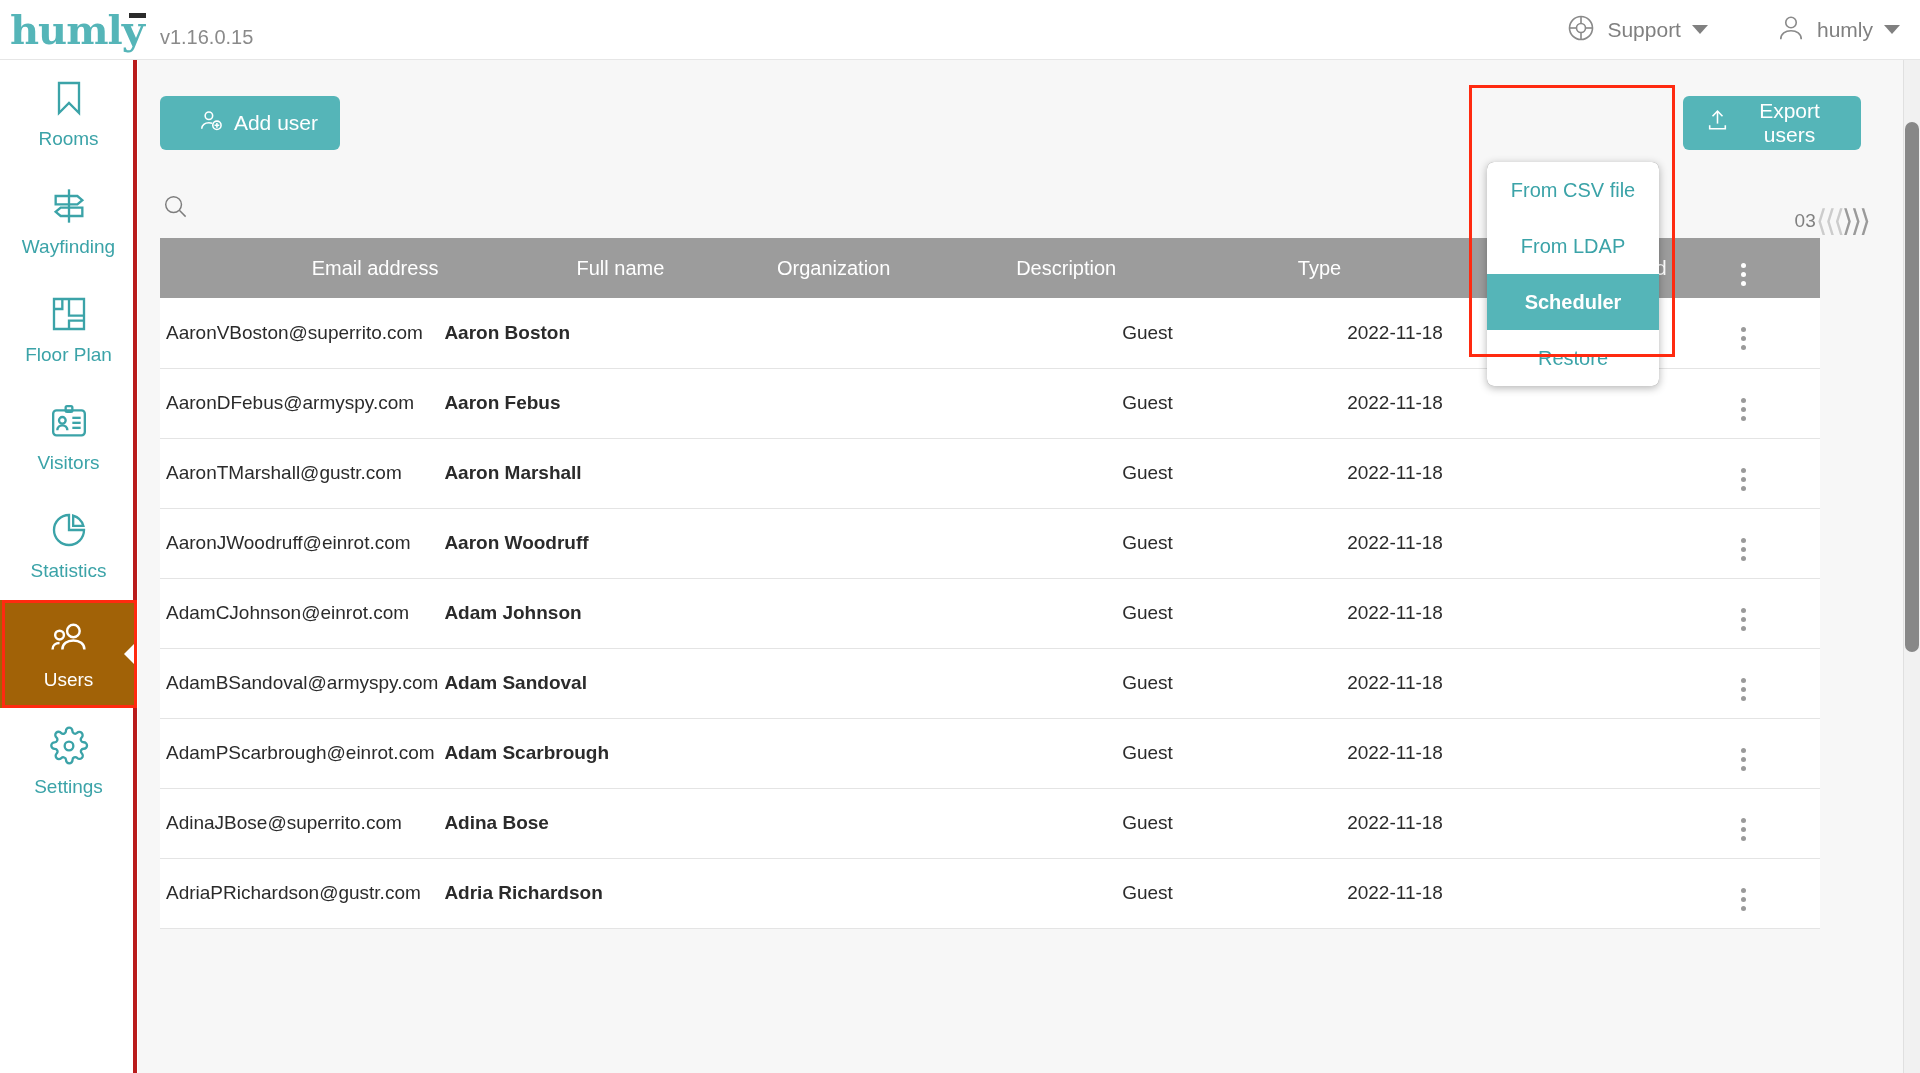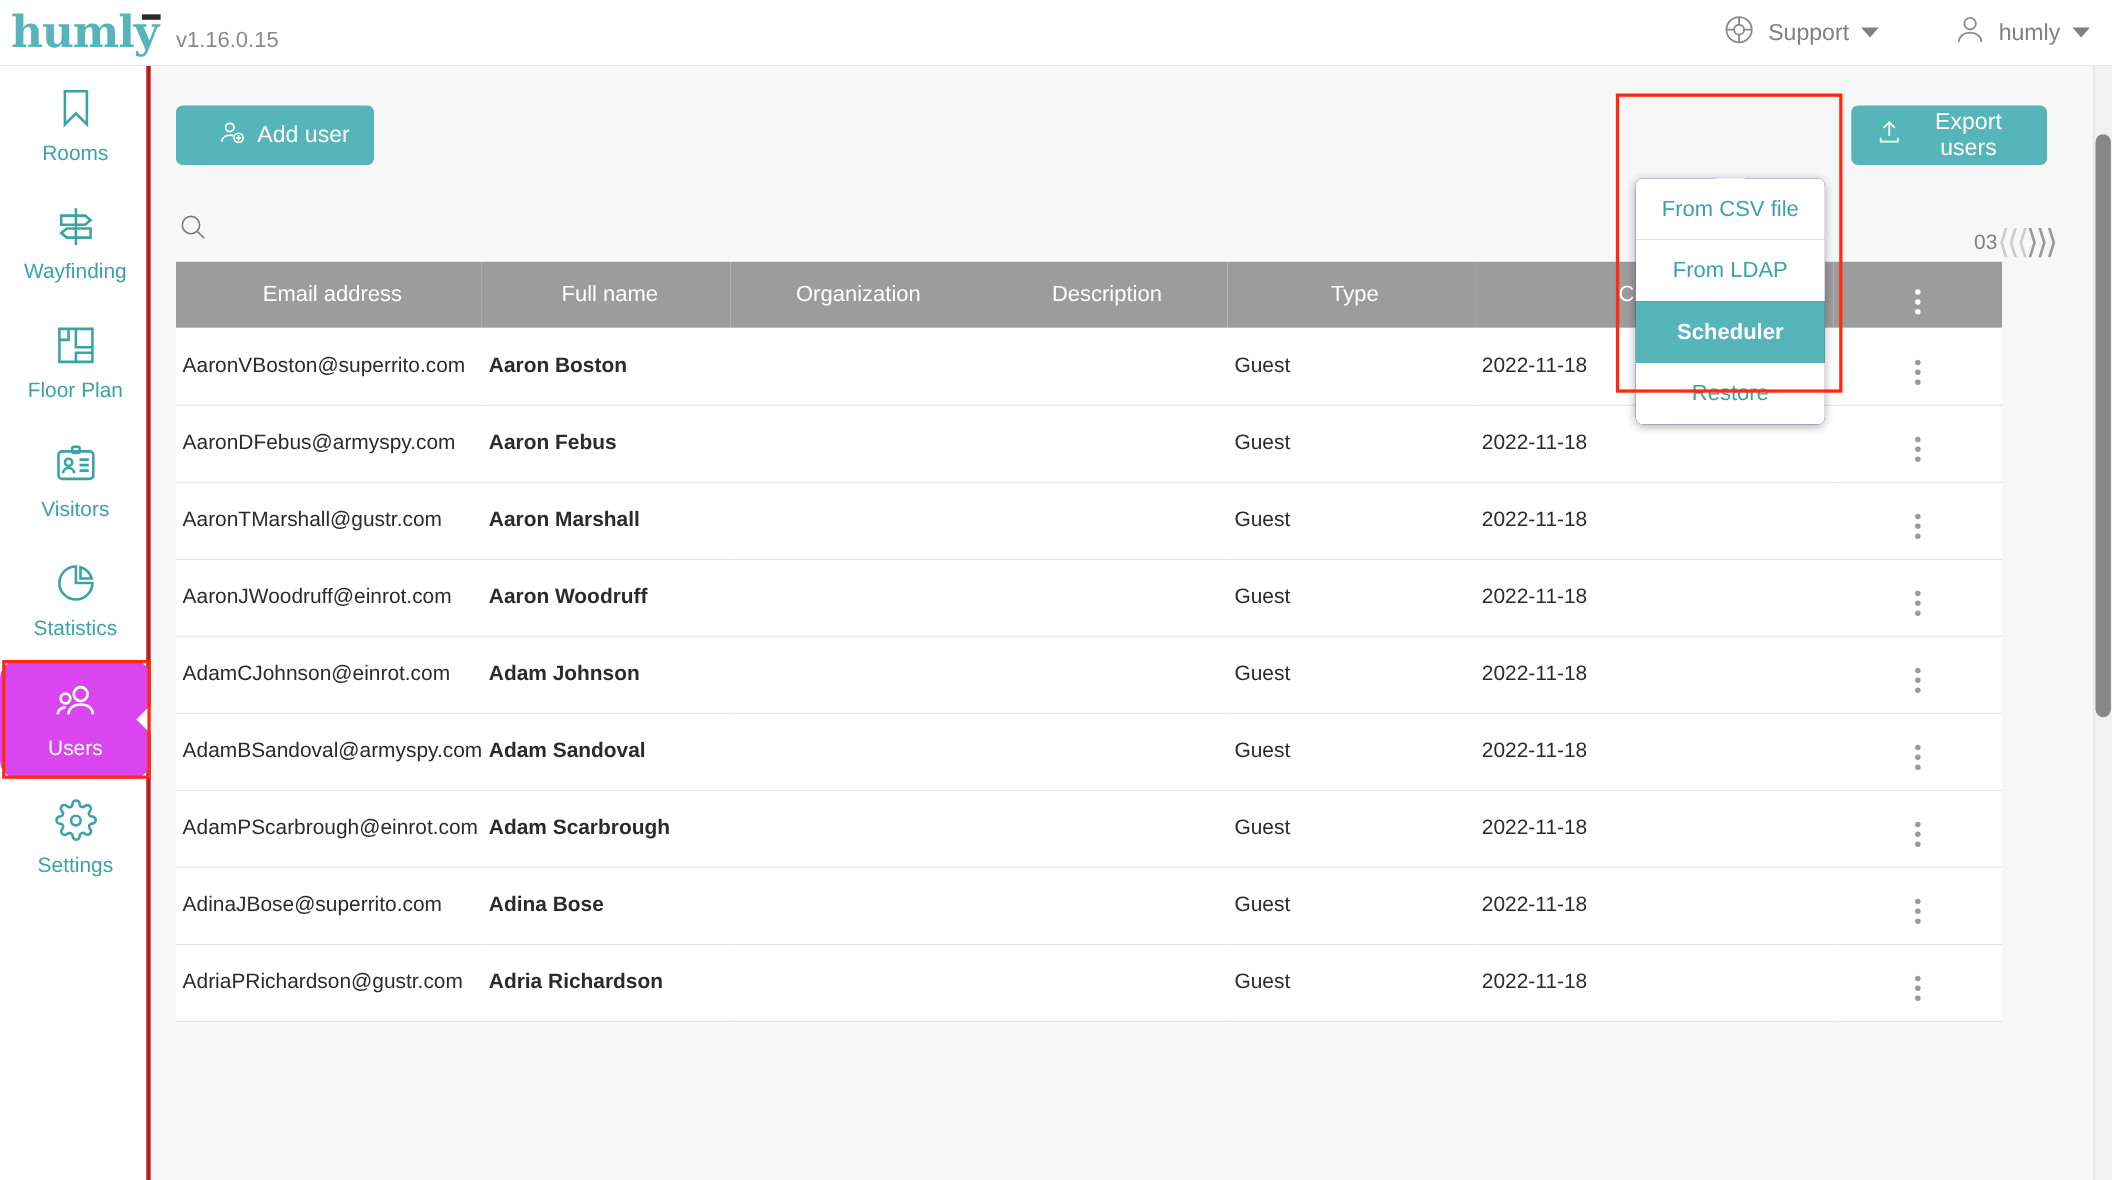--- a/index.html
+++ b/index.html
@@ -47,21 +47,21 @@
     position: absolute; left: 0; top: 60px; width: 137px; height: 1013px;
     background: #ffffff; border-right: 4px solid #b91c1c;
   }
   .side-item {
     position: relative; width: 137px; height: 108px;
     display: flex; flex-direction: column;
     align-items: center; justify-content: center;
     gap: 6px; cursor: pointer; color: #3ba3a8;
   }
   .side-item .s-lbl { font-size: 19px; color: #3ba3a8; }
-  .side-item.active { background: #d946ef; border-radius: 17px; }
+  .side-item.active { background: #a16207; }
   .side-item.active .s-lbl { color: #ffffff; }
   .side-item.active svg { stroke: #ffffff; }
   #users-highlight {
     position: absolute; left: 2px; top: 0px;
     width: 135px; height: 108px;
     border: 3px solid #ff2a10; pointer-events: none;
   }
   .side-arrow {
     position: absolute; right: 0; top: 50%; transform: translateY(-50%);
     width: 0; height: 0;
@@ -88,21 +88,21 @@
     font-family: "Liberation Sans", sans-serif;
     height: 54px; padding: 0 22px;
   }
   #add-user { position: absolute; left: 22px; top: 36px; width: 180px; justify-content: flex-end; }
   #import-users { position: absolute; left: 1349px; top: 36px; width: 172px; }
   #export-users { position: absolute; left: 1545px; top: 36px; width: 178px; justify-content: flex-end; }
 
   
   #import-dropdown {
     position: absolute; left: 1349px; top: 102px; width: 172px;
-    background: #4c1d95; border-radius: 7px;
+    background: #737373; border-radius: 7px;
     box-shadow: 0 2px 9px rgba(0,0,0,0.3);
     overflow: hidden; z-index: 30;
   }
   #import-dropdown::before {
     content: ""; position: absolute; left: 50%; top: -11px;
     transform: translateX(-50%);
     border-left: 14px solid transparent;
     border-right: 14px solid transparent;
     border-bottom: 12px solid #ffffff;
   }
@@ -138,21 +138,21 @@
     font-size: 30px; color: #9a9a9a; cursor: pointer;
     line-height: 1; user-select: none; letter-spacing: -3px;
   }
   .pg-btn.dim { color: #cccccc; }
 
   
   #table-wrap { position: relative; margin: 0 22px; }
   table { width: 1660px; border-collapse: collapse; background: #ffffff; }
   thead th {
     background: #9c9c9c; color: #ffffff;
-    font-size: 20px; font-weight: 400; text-align: center;
+    font-size: 20px; font-weight: 400; text-align: right;
     height: 60px; padding: 0 0 0 6px;
   }
   tbody td {
     font-size: 19px; color: #2b2b2b;
     height: 70px; padding: 0 0 0 6px;
     border-bottom: 1px solid #e4e4e4;
     background: #ffffff;
   }
   td.name { font-weight: 700; }
   .col-email   { width: 262px; }

